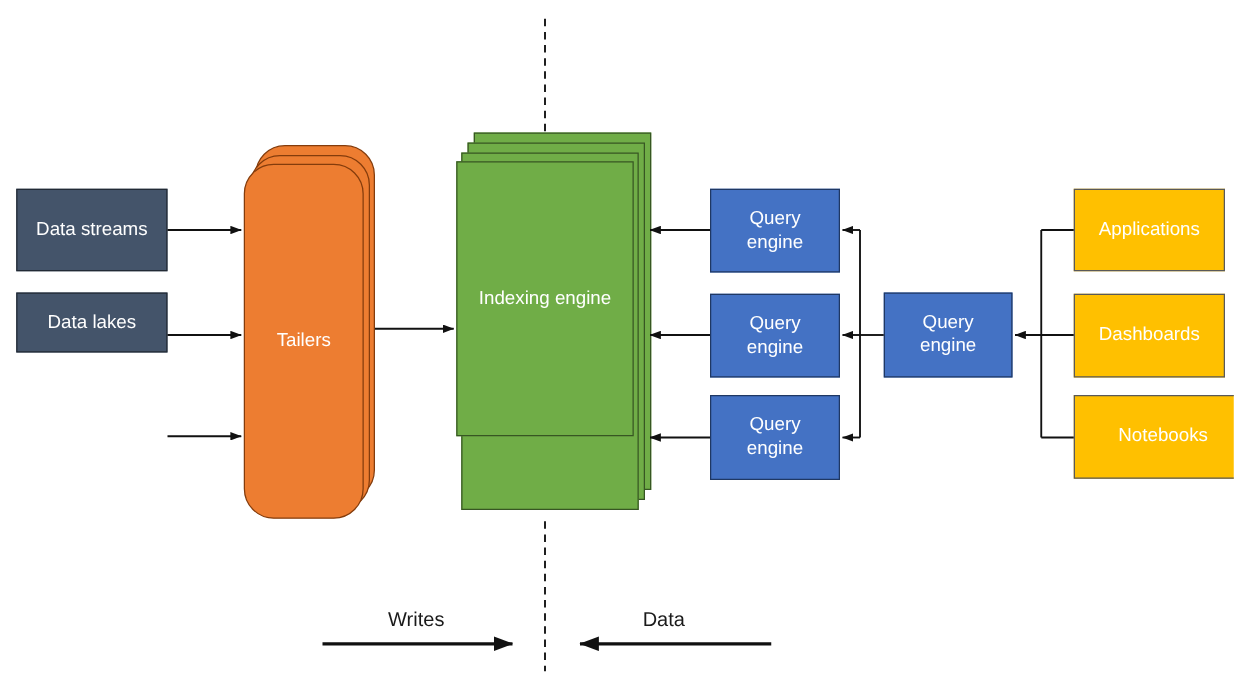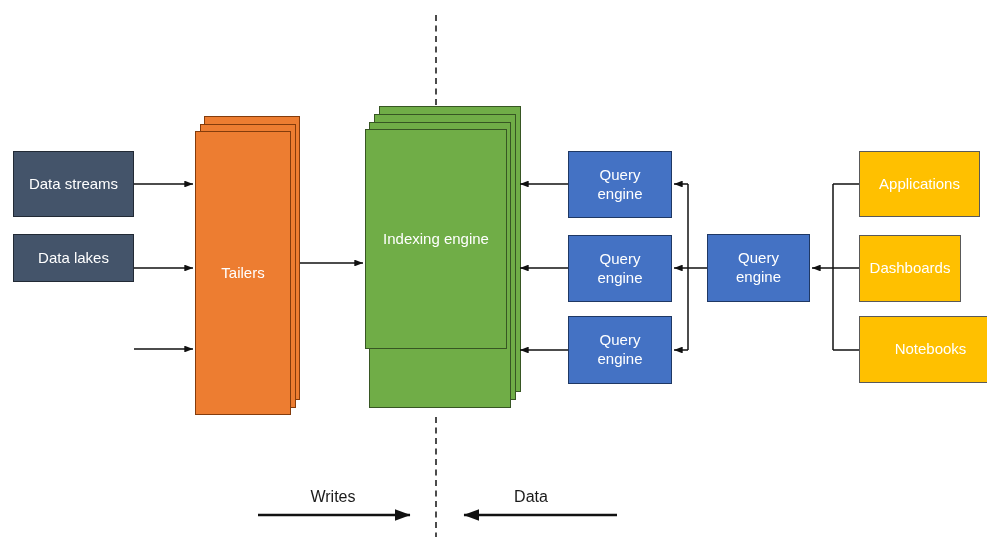--- a/index.html
+++ b/index.html
@@ -2,21 +2,21 @@
 <html style="--slate: #44546A; --slateBorder: #222A35; --orange: #ED7D31; --orangeBorder: #843C0C; --green: #70AD47; --greenBorder: #375623; --blue: #4472C4; --blueBorder: #1F3864; --yellow: #FFC000; --yellowBorder: #595959; --line: #111111; --labelText: #1A1A1A; --boxText: #FFFFFF; --background: #FFFFFF;"><head>
 <meta charset="utf-8">
 <style>
   html,body{margin:0;padding:0;}
   body{font-family:"Liberation Sans",sans-serif;background:var(--background,#fff);}
   #canvas{position:relative;width:987px;height:545px;background:var(--background,#fff);overflow:hidden;}
   .box,.layer{position:absolute;box-sizing:border-box;border:1px solid #000;}
   .box{display:flex;align-items:center;justify-content:center;text-align:center;
        font-size:15px;line-height:1.25;color:var(--boxText,#fff);}
   .slate {background:var(--slate,#44546A); border-color:var(--slateBorder,#222A35);}
-  .orange{background:var(--orange,#ED7D31);border-color:var(--orangeBorder,#843C0C);}
+  .orange{background:var(--orange,#ED7D31);border-color:var(--orangeBorder,#843C0C);border-radius:24px;}
   .green {background:var(--green,#70AD47); border-color:var(--greenBorder,#375623);}
   .blue  {background:var(--blue,#4472C4);  border-color:var(--blueBorder,#1F3864);}
   .yellow{background:var(--yellow,#FFC000);border-color:var(--yellowBorder,#595959);}
   .narrow{display:inline-block;max-width:70px;}
   .flow-label{position:absolute;transform:translateX(-50%);font-size:16px;
               color:var(--labelText,#1a1a1a);white-space:nowrap;text-align:center;}
   #wires{position:absolute;left:0;top:0;width:987px;height:545px;pointer-events:none;}
   .conn{stroke:var(--line,#111);stroke-width:1.5;fill:none;}
   .conn.bold{stroke-width:2.6;}
   .conn.dashed{stroke-dasharray:6 4.5;}
@@ -57,21 +57,21 @@
     <span class="narrow">Query engine</span>
   </div>
 
   <div class="box blue" style="left:707px;top:234px;width:103px;height:68px">
     <span class="narrow">Query engine</span>
   </div>
 
   <div class="box yellow" style="left:859px;top:151px;width:121px;height:66px">
     <span>Applications</span>
   </div>
-  <div class="box yellow" style="left:859px;top:235px;width:102px;height:67px">
+  <div class="box yellow" style="left:859px;top:235px;width:121px;height:67px">
     <span>Dashboards</span>
   </div>
   <div class="box yellow" style="left:859px;top:316px;width:143px;height:67px">
     <span>Notebooks</span>
   </div>
 
   <div class="flow-label" style="left:333px;top:488px">Writes</div>
   <div class="flow-label" style="left:531px;top:488px">Data</div>
 
   <svg id="wires" xmlns="http://www.w3.org/2000/svg">

